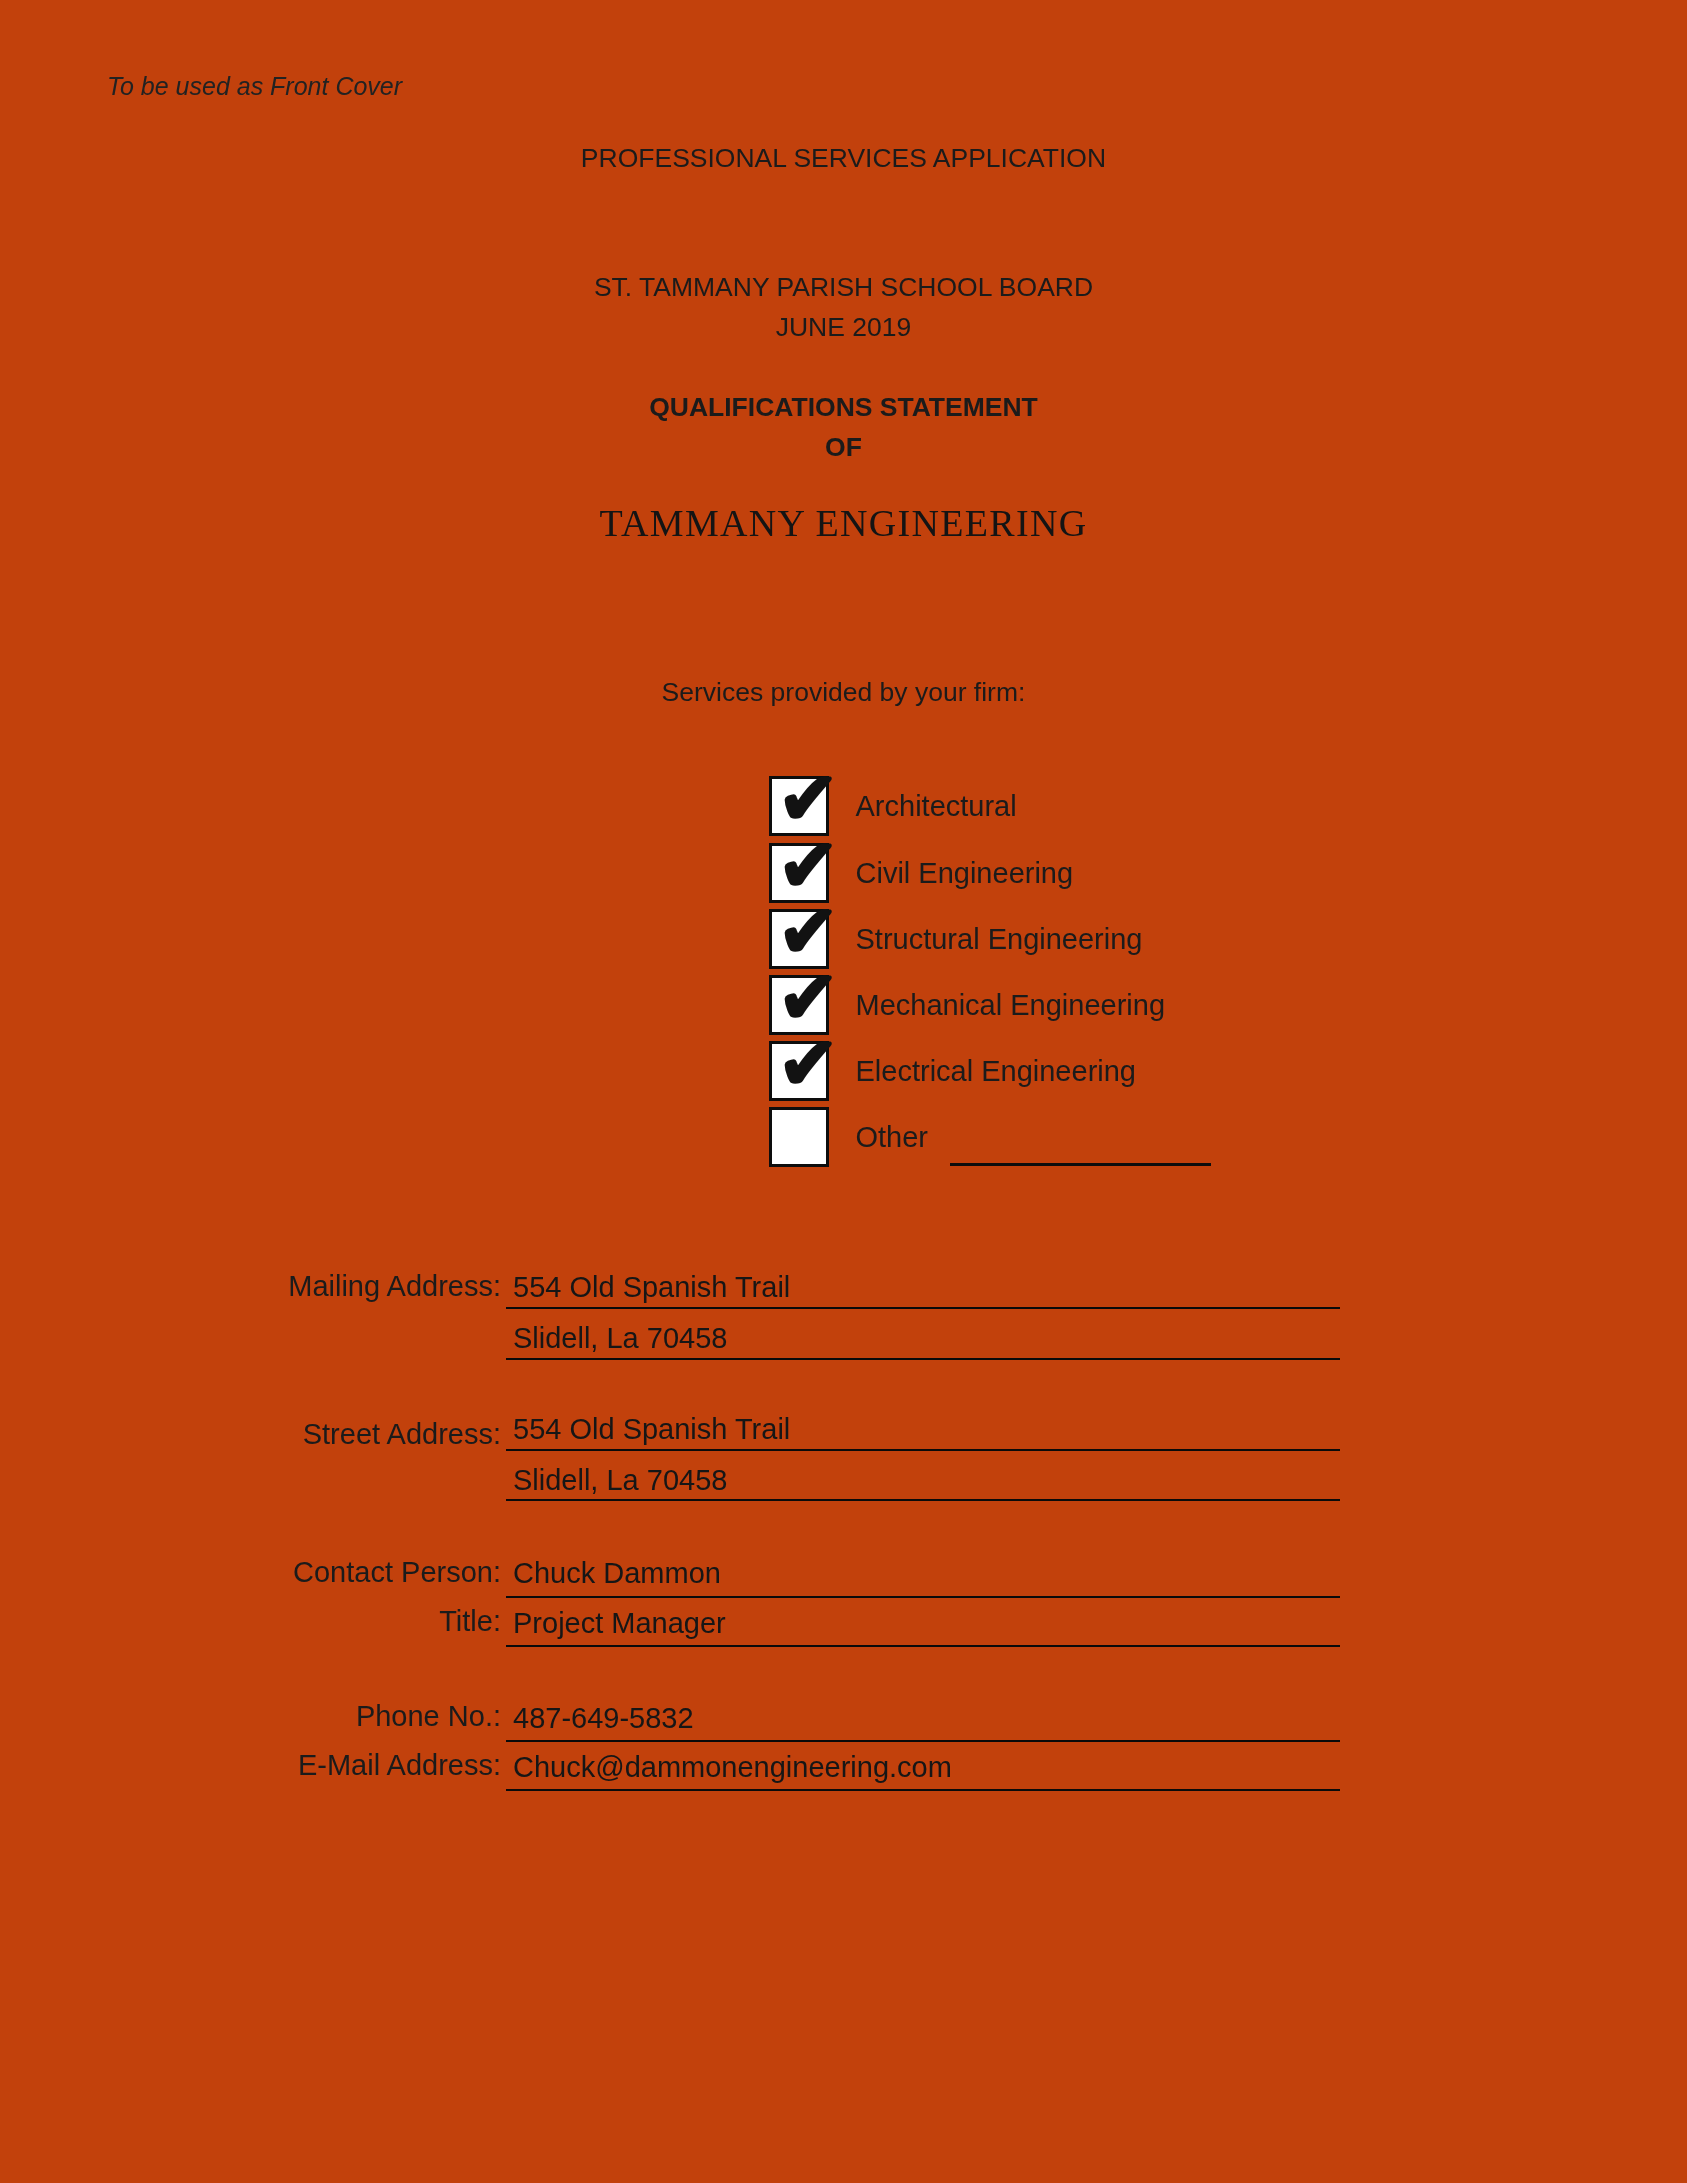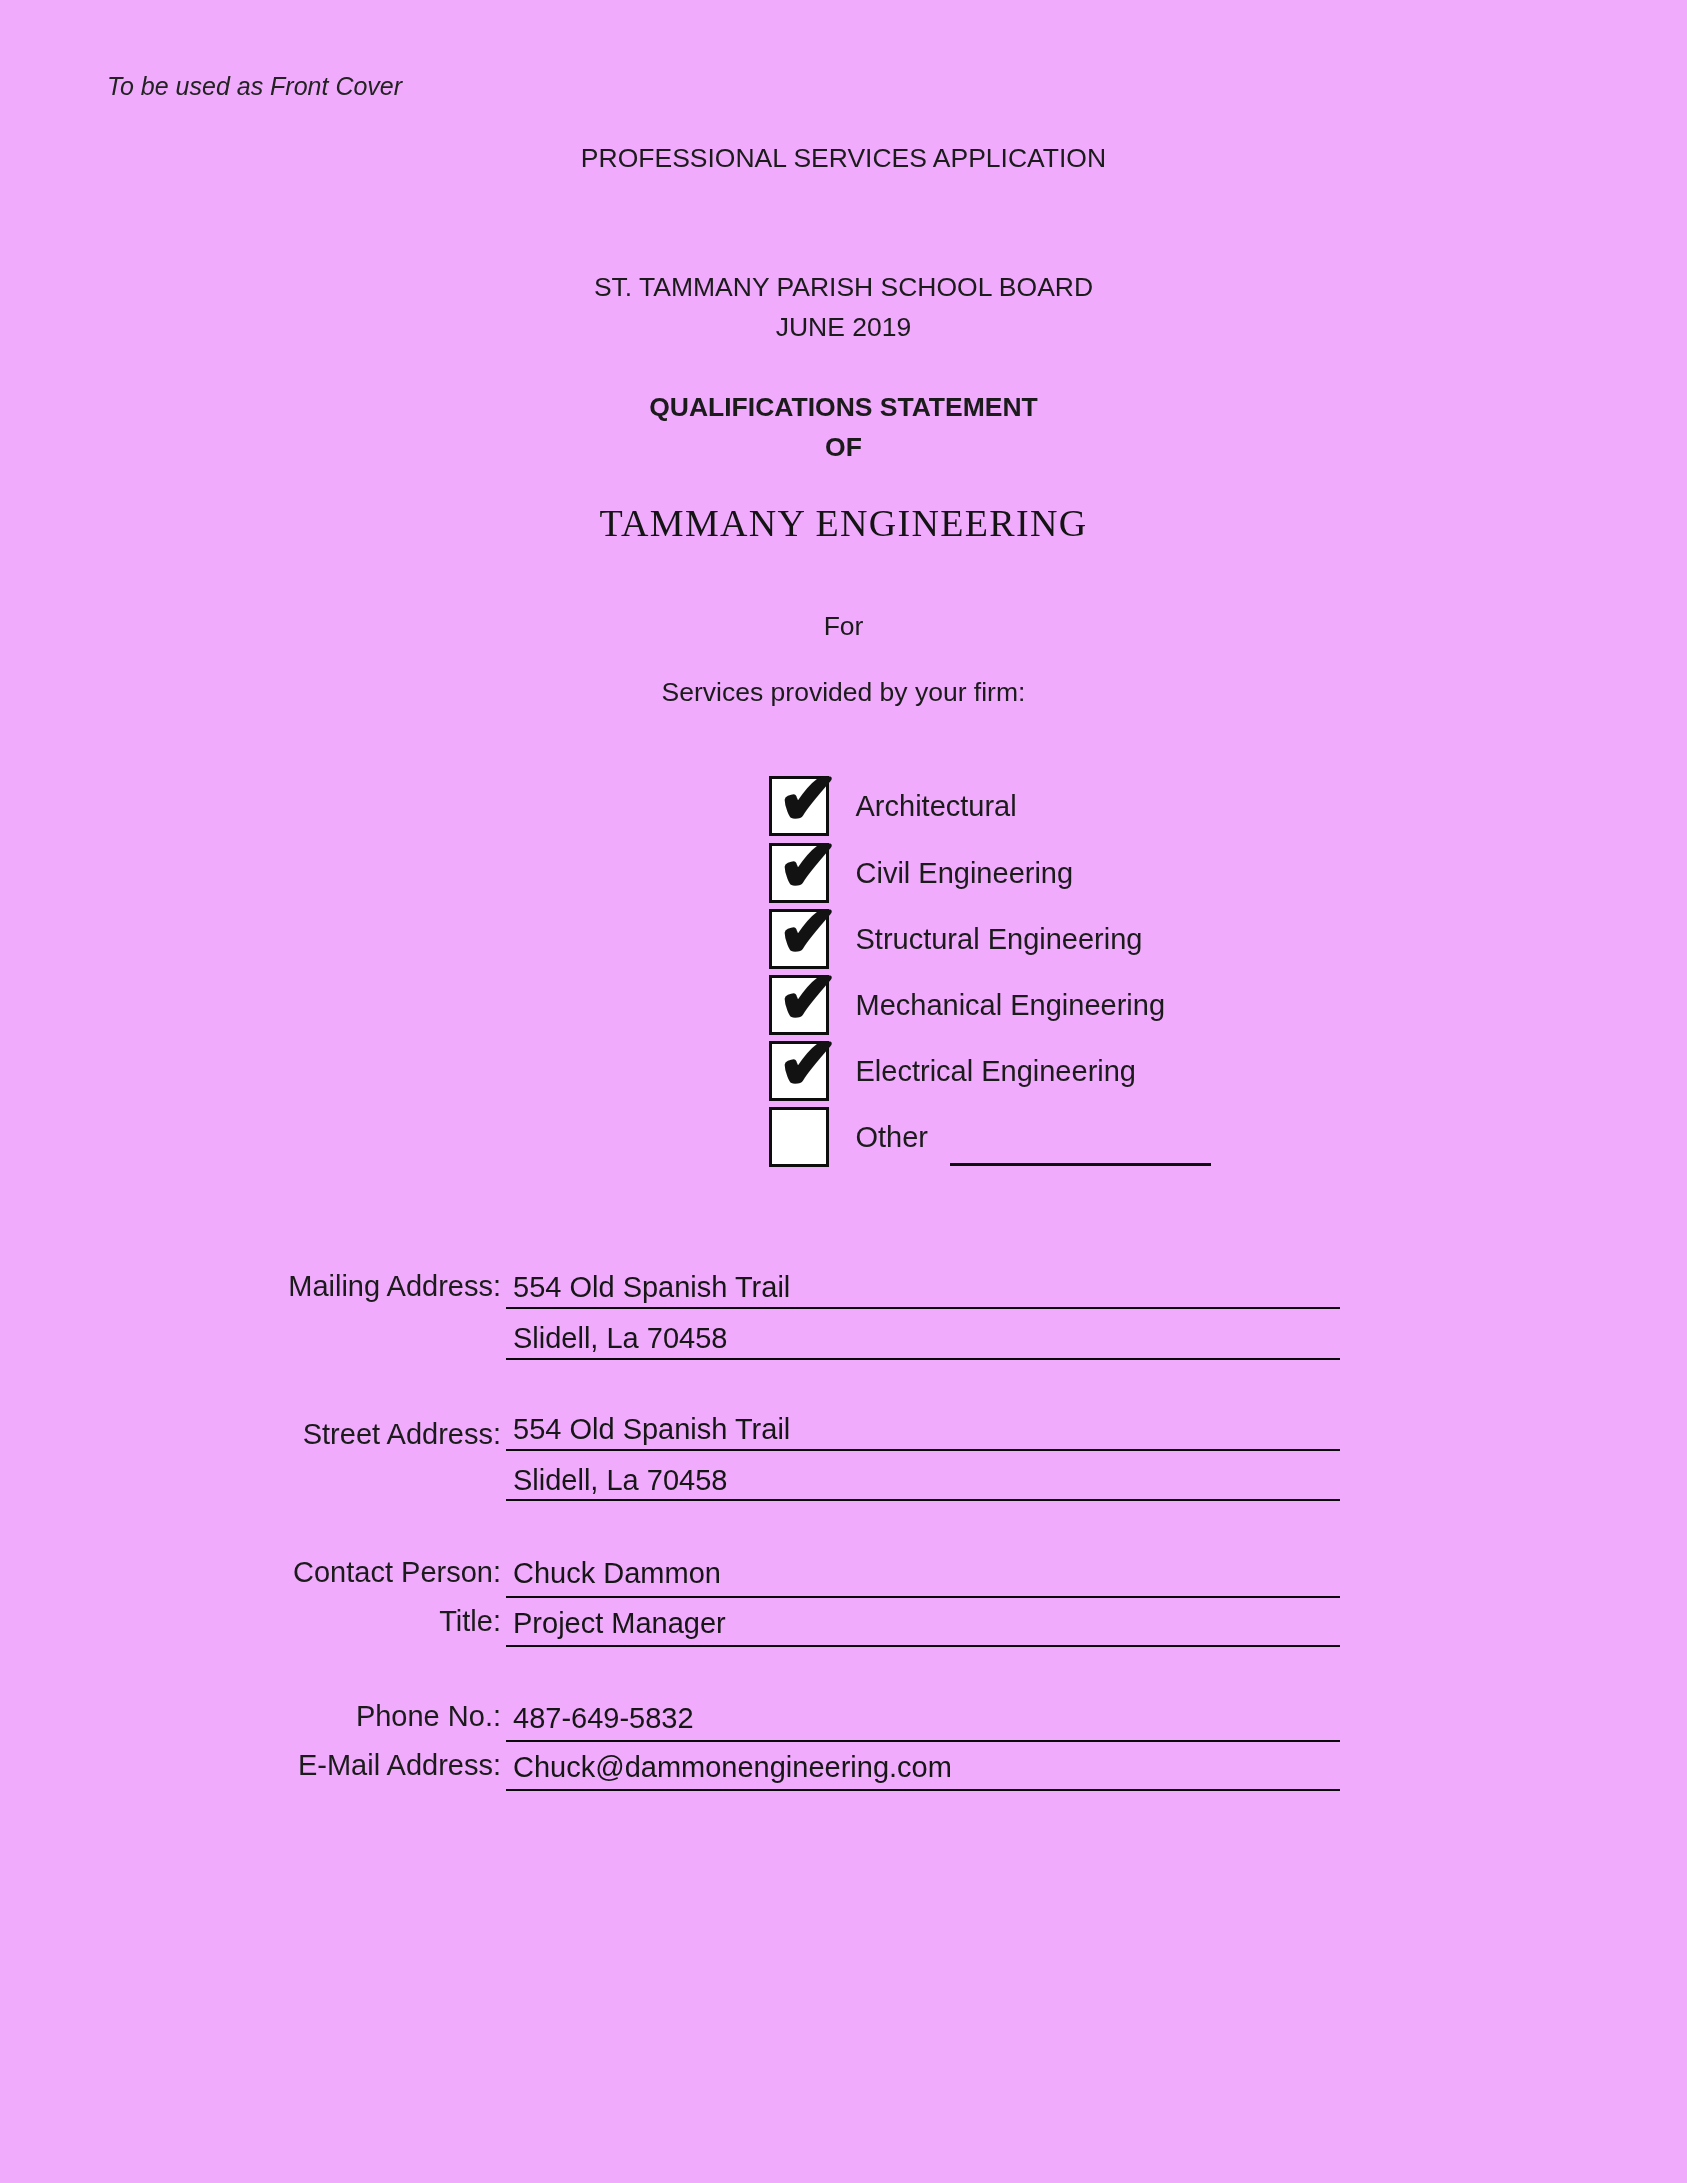--- a/index.html
+++ b/index.html
@@ -1,20 +1,20 @@
 <!DOCTYPE html>
 <html style="font-size:10.6px"><head>
 <meta charset="utf-8">
 <style>
   html, body { margin: 0; padding: 0; background: #ffffff; }
   .page {
     position: relative;
     width: 1687px;
     height: 2183px;
-    background: #f0abfc;
+    background: #c2410c;
     font-family: "Liberation Sans", sans-serif;
     color: #1b1b1b;
     overflow: hidden;
   }
   .note {
     position: absolute;
     left: 107px;
     top: 70px;
     font-style: italic;
     font-size: 25px;
@@ -111,21 +111,20 @@
   <div class="cline fs40" style="top:142px;">PROFESSIONAL SERVICES APPLICATION</div>
 
   <div class="cline fs40" style="top:271px;">ST. TAMMANY PARISH SCHOOL BOARD</div>
   <div class="cline fs40" style="top:311px;">JUNE 2019</div>
 
   <div class="cline fs40 bold" style="top:391px;">QUALIFICATIONS STATEMENT</div>
   <div class="cline fs40 bold" style="top:431px;">OF</div>
 
   <div class="cline firm" style="top:501px;">TAMMANY ENGINEERING</div>
 
-  <div class="cline fs40" style="top:610px;">For</div>
   <div class="cline fs40" style="top:676px;">Services provided by your firm:</div>
 
   <div class="svc-row" style="top:775px;">
     <span class="svc-box">
         <span class="svc-mark">✔</span>
       </span>
     <span class="svc-label">Architectural</span>
   </div>
   <div class="svc-row" style="top:842px;">
     <span class="svc-box">

